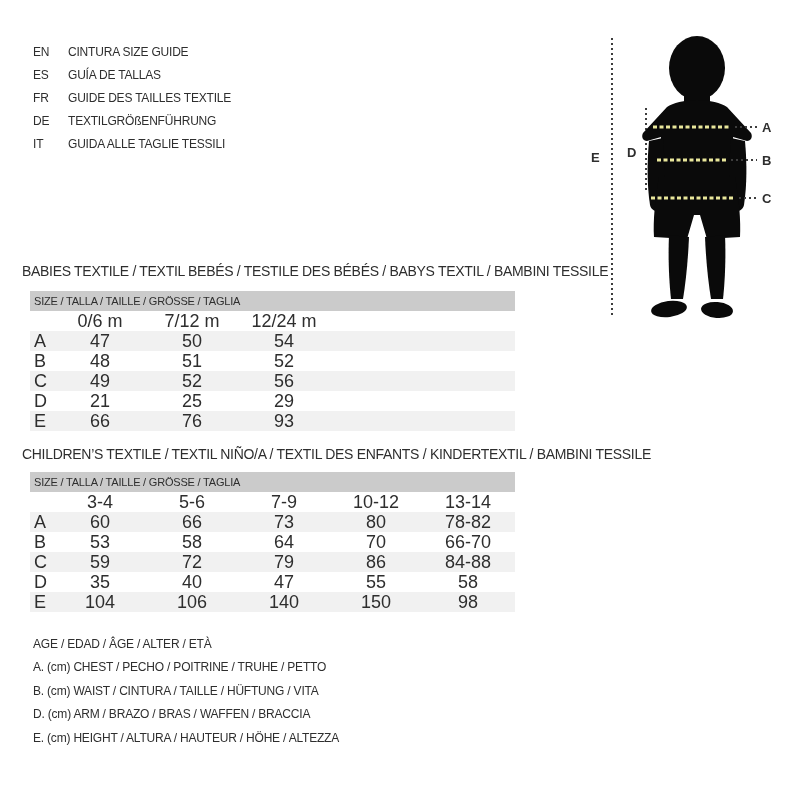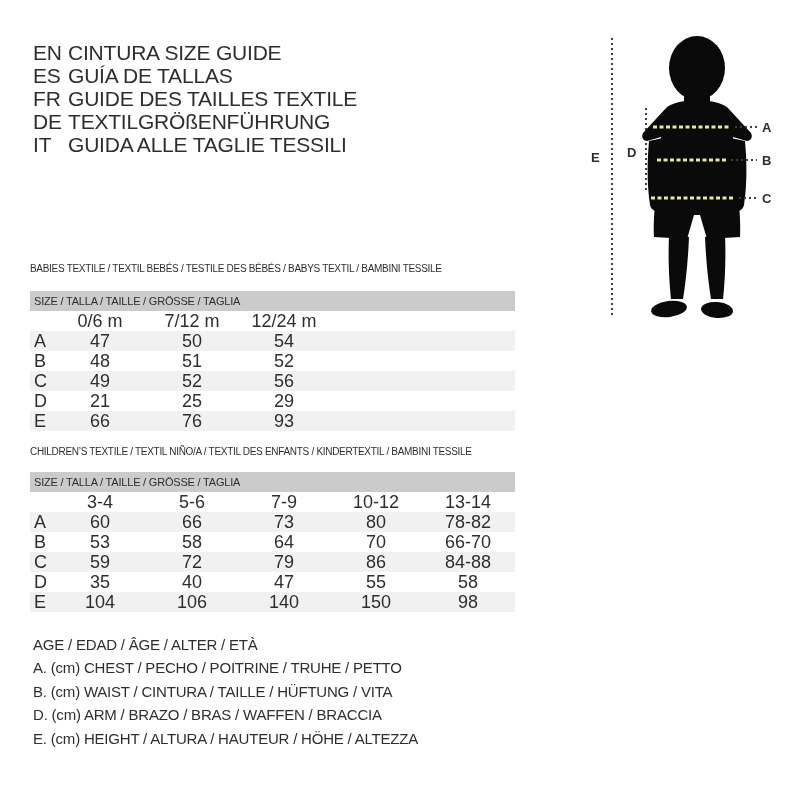--- a/index.html
+++ b/index.html
@@ -3,49 +3,49 @@
 <meta charset="utf-8">
 <style>
   html,body{margin:0;padding:0;}
   body{
     width:800px;height:800px;position:relative;overflow:hidden;
     background:#ffffff;color:var(--text,#2e2e2e);
     font-family:"Liberation Sans",sans-serif;
   }
   
   .langs{position:absolute;left:33px;top:41px;}
-  .lang-row{display:flex;height:23px;line-height:23px;font-size:21px;letter-spacing:-0.2px;}
+  .lang-row{display:flex;height:23px;line-height:23px;font-size:12px;letter-spacing:-0.2px;}
   .lang-code{width:35px;flex:0 0 35px;}
   
   .figure{position:absolute;left:585px;top:25px;width:215px;height:300px;}
   .figure svg{display:block;width:215px;height:300px;}
   .sil{fill:var(--silhouette,#0a0a0a);}
   .dash-dark{stroke:var(--dash-dark,#3d3d3d);stroke-width:2;stroke-dasharray:2 3;fill:none;}
   .dash-yellow{stroke:var(--dash-yellow,#e9e79b);stroke-width:3;stroke-dasharray:4 2.5;fill:none;}
   .measure-label{fill:var(--text,#2e2e2e);font-size:13px;font-weight:bold;font-family:"Liberation Sans",sans-serif;}
   
   .section-heading{
-    position:absolute;left:30px;font-size:10px;letter-spacing:-0.3px;white-space:nowrap;
+    position:absolute;left:22px;font-size:14px;letter-spacing:-0.3px;white-space:nowrap;
   }
   .heading-babies{top:263px;}
   .heading-children{top:446px;}
   .table{position:absolute;left:30px;width:485px;}
   .table-babies{top:291px;}
   .table-children{top:472px;}
   .tbar{
     height:20px;line-height:20px;background:var(--table-header-bg,#cbcbcb);
     font-size:11px;padding-left:4px;letter-spacing:-0.2px;box-sizing:border-box;
   }
   .trow{display:flex;height:20px;line-height:20px;font-size:18px;}
   .trow.stripe{background:var(--row-stripe,#f1f1f1);}
   .cell{width:92px;flex:0 0 92px;text-align:center;}
   .rowlabel{width:20px;flex:0 0 20px;text-align:left;padding-left:4px;}
   
   .legend{position:absolute;left:33px;top:633px;}
-  .legend-line{height:23.4px;line-height:23.4px;font-size:15px;letter-spacing:-0.2px;white-space:nowrap;}
+  .legend-line{height:23.4px;line-height:23.4px;font-size:12px;letter-spacing:-0.2px;white-space:nowrap;}
 </style>
 </head>
 <body>
 
 <div class="langs">
   <div class="lang-row">
     <span class="lang-code">EN</span>
     <span class="lang-title">CINTURA SIZE GUIDE</span>
   </div>
   <div class="lang-row">

